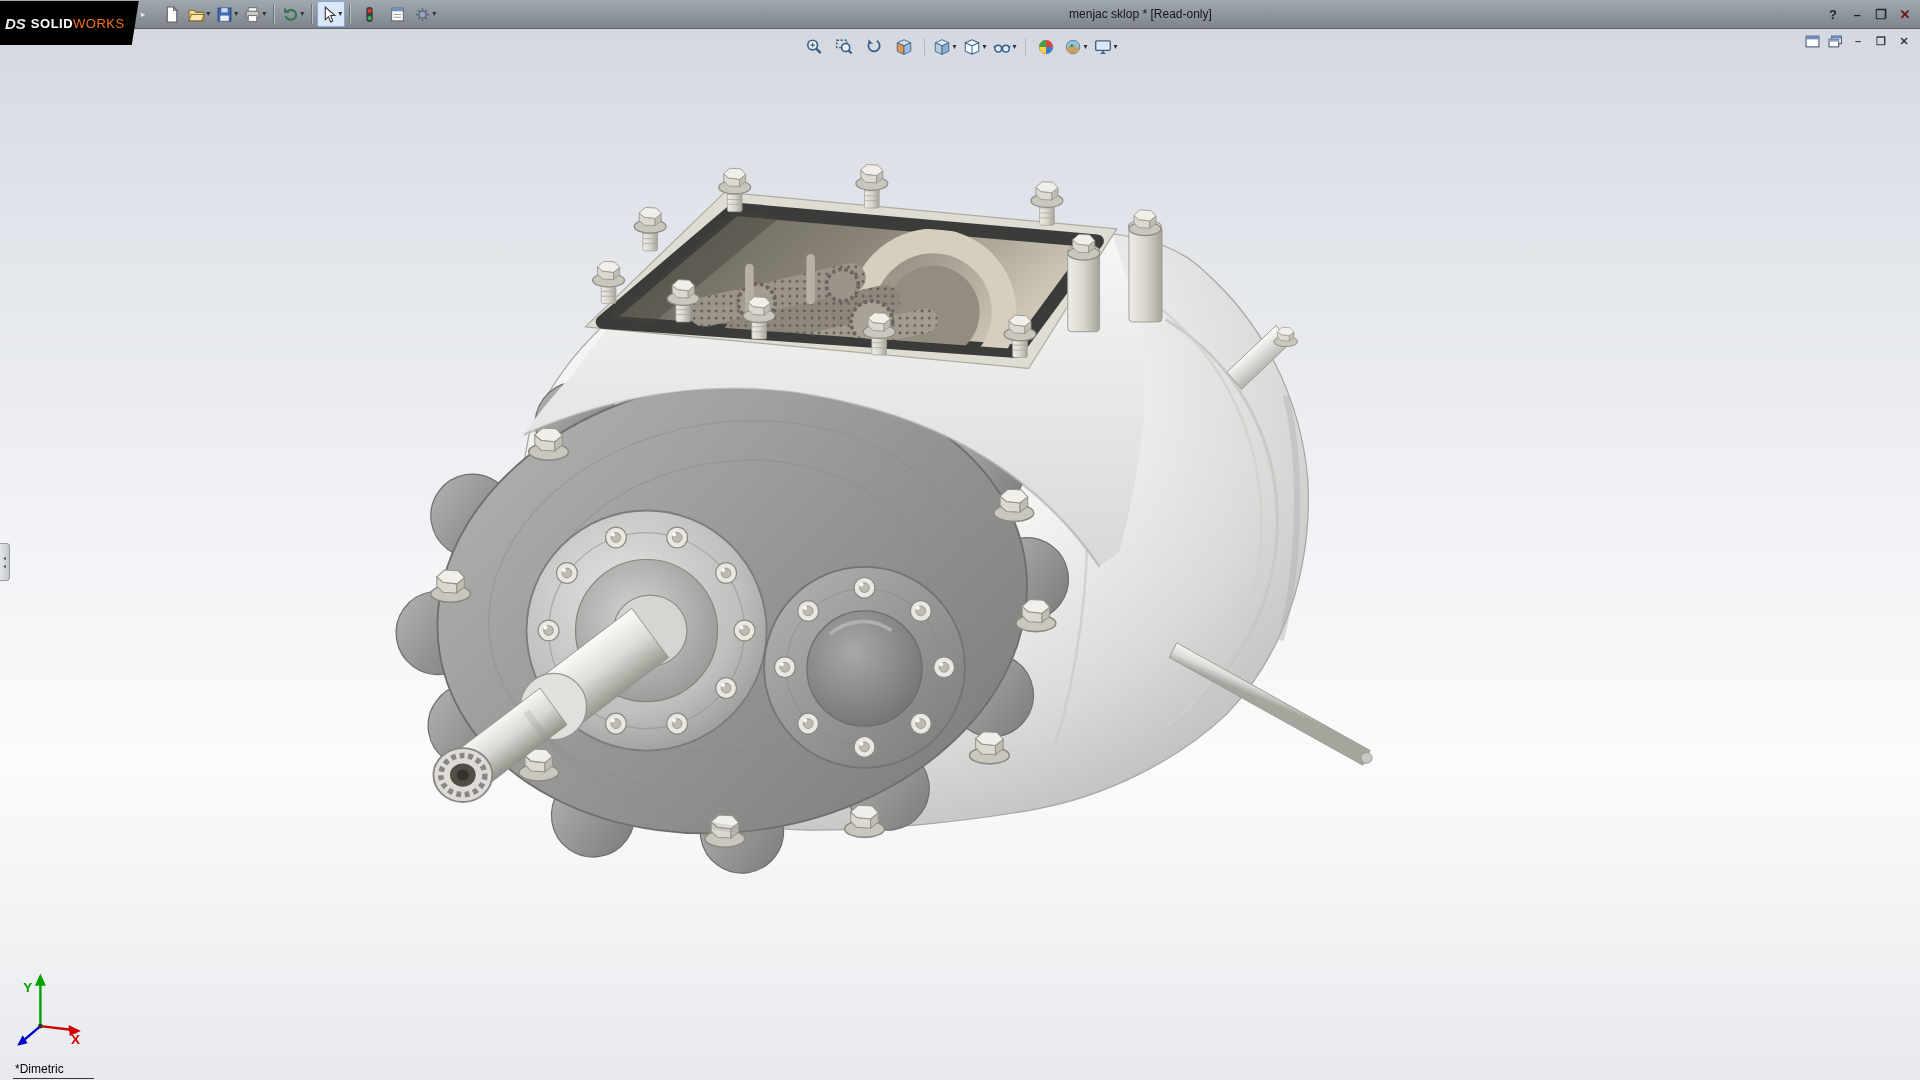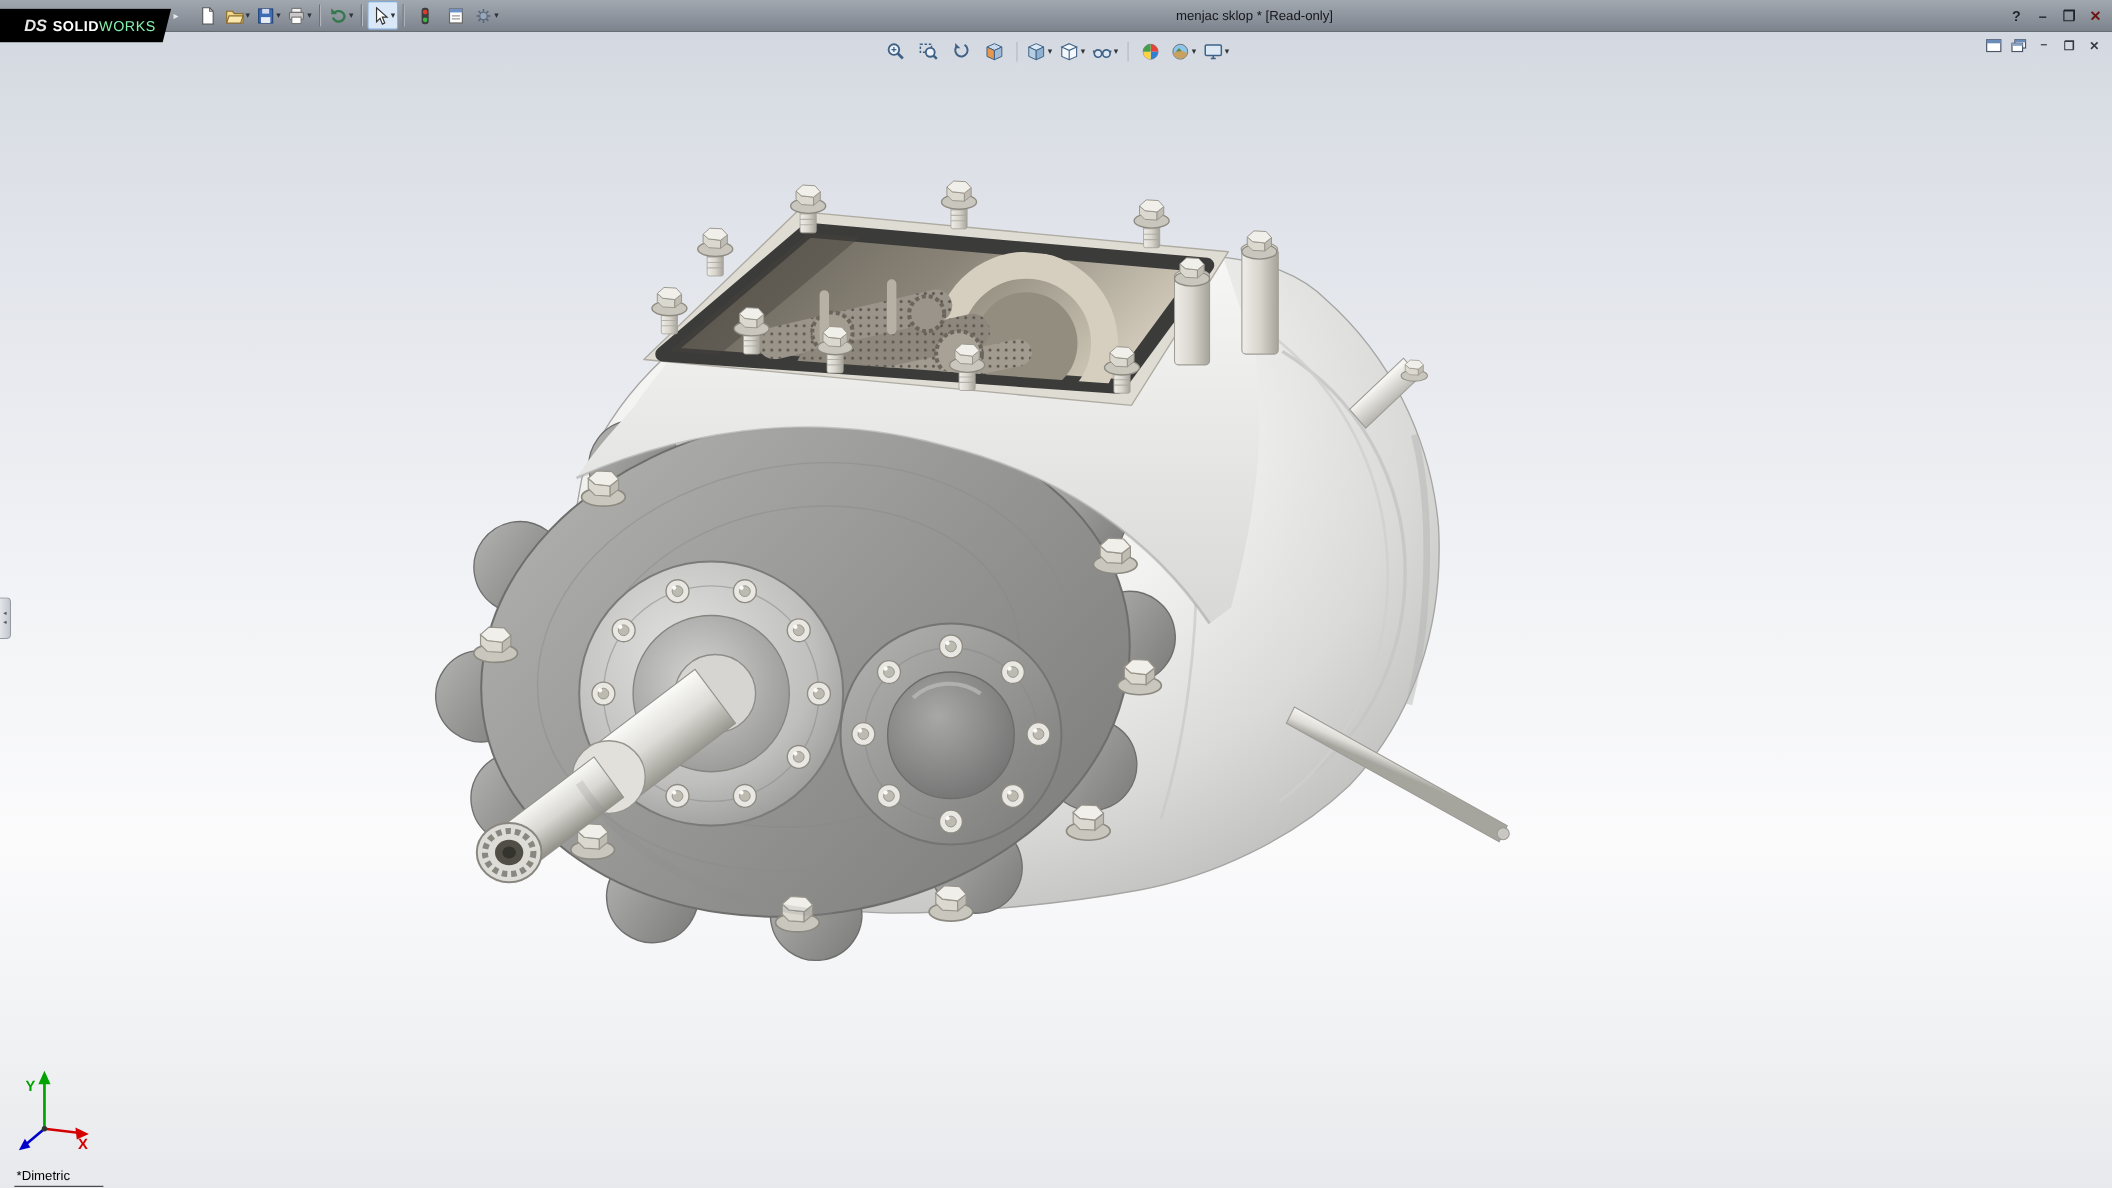--- a/index.html
+++ b/index.html
@@ -2,25 +2,25 @@
 <html><head>
 <meta charset="utf-8">
 <style>
   html,body{margin:0;padding:0;}
   body{width:1920px;height:1080px;overflow:hidden;font-family:"Liberation Sans",sans-serif;background:#9aa0a8;position:relative;}
 
   
   .titlebar{position:absolute;top:0;left:0;right:0;height:28px;
     background:linear-gradient(#a2a8b0,#7e848d);
     border-bottom:1px solid #5c6168;display:flex;align-items:center;z-index:50;}
-  .logo{height:31px;background:#000;color:#fff;display:flex;align-items:center;
-    padding:0 14px 0 22px;clip-path:polygon(0 0,100% 0,95% 100%,0 100%);margin-top:18px;}
+  .logo{height:44px;background:#000;color:#fff;display:flex;align-items:center;
+    padding:0 14px 0 5px;clip-path:polygon(0 0,100% 0,95% 100%,0 100%);margin-top:18px;}
   .logo .ds{font-weight:bold;font-style:italic;font-size:15px;margin-right:5px;color:#e8e8e8;}
   .logo .bold{font-weight:bold;font-size:13px;letter-spacing:.5px;color:#fff;text-align:center;}
-  .logo .light{font-weight:normal;font-size:13px;letter-spacing:.5px;color:#86efac;}
+  .logo .light{font-weight:normal;font-size:13px;letter-spacing:.5px;color:#f97316;}
   .logo-arrow{font-size:9px;color:#e8e8e8;margin:0 6px 0 2px;}
   .tb-group{display:flex;align-items:center;margin-left:6px;}
   .tb-btn{height:24px;min-width:24px;display:flex;align-items:center;justify-content:center;
     border:1px solid transparent;border-radius:2px;padding:0 1px;cursor:default;}
   .tb-btn.pressed{background:#d9e7f6;border:1px solid #84abd4;}
   .dd{font-size:8px;color:#2e3338;margin-left:1px;line-height:8px;}
   .tb-sep{width:1px;height:20px;background:#6d727a;border-right:1px solid #b8bcc2;margin:0 4px;}
   .title-text{position:absolute;left:59.4%;transform:translateX(-50%);
     font-size:12px;font-weight:normal;color:#14161a;white-space:nowrap;}
   .win-controls{position:absolute;right:4px;top:0;height:28px;display:flex;align-items:center;gap:2px;}

